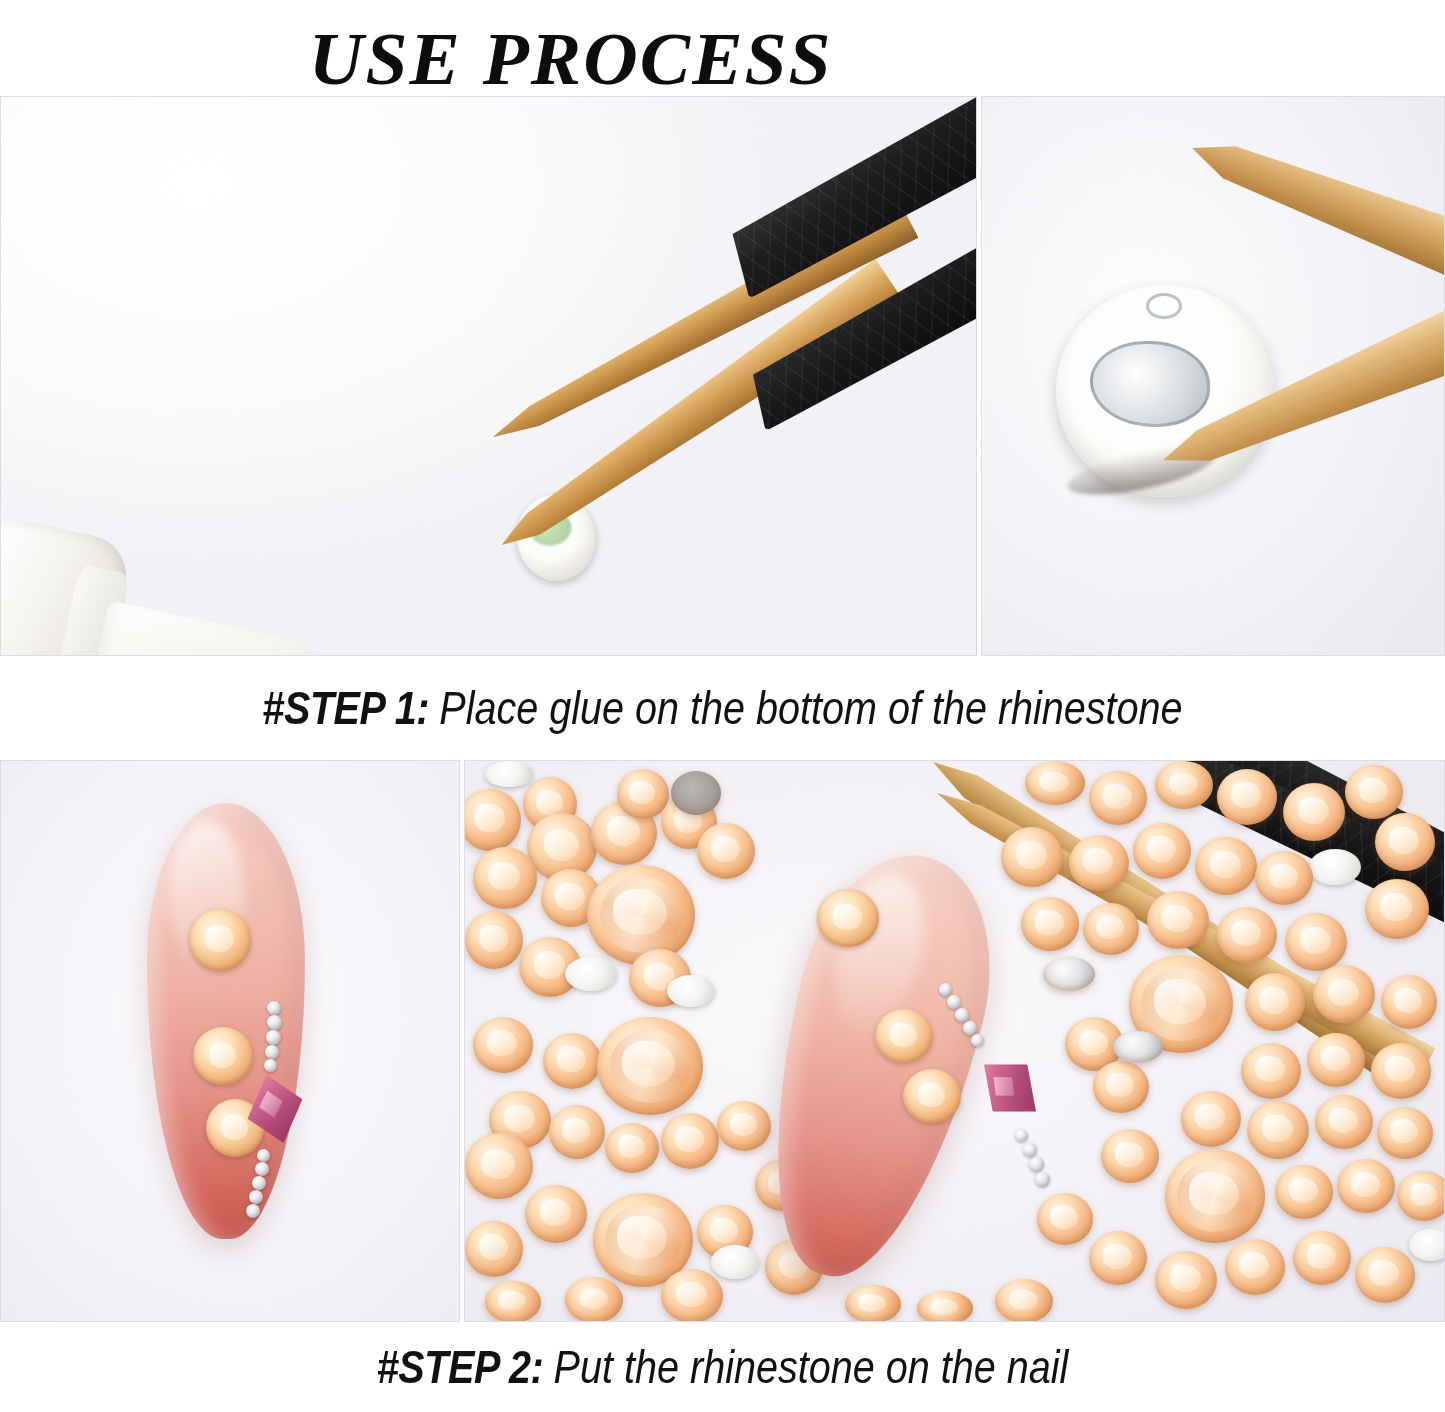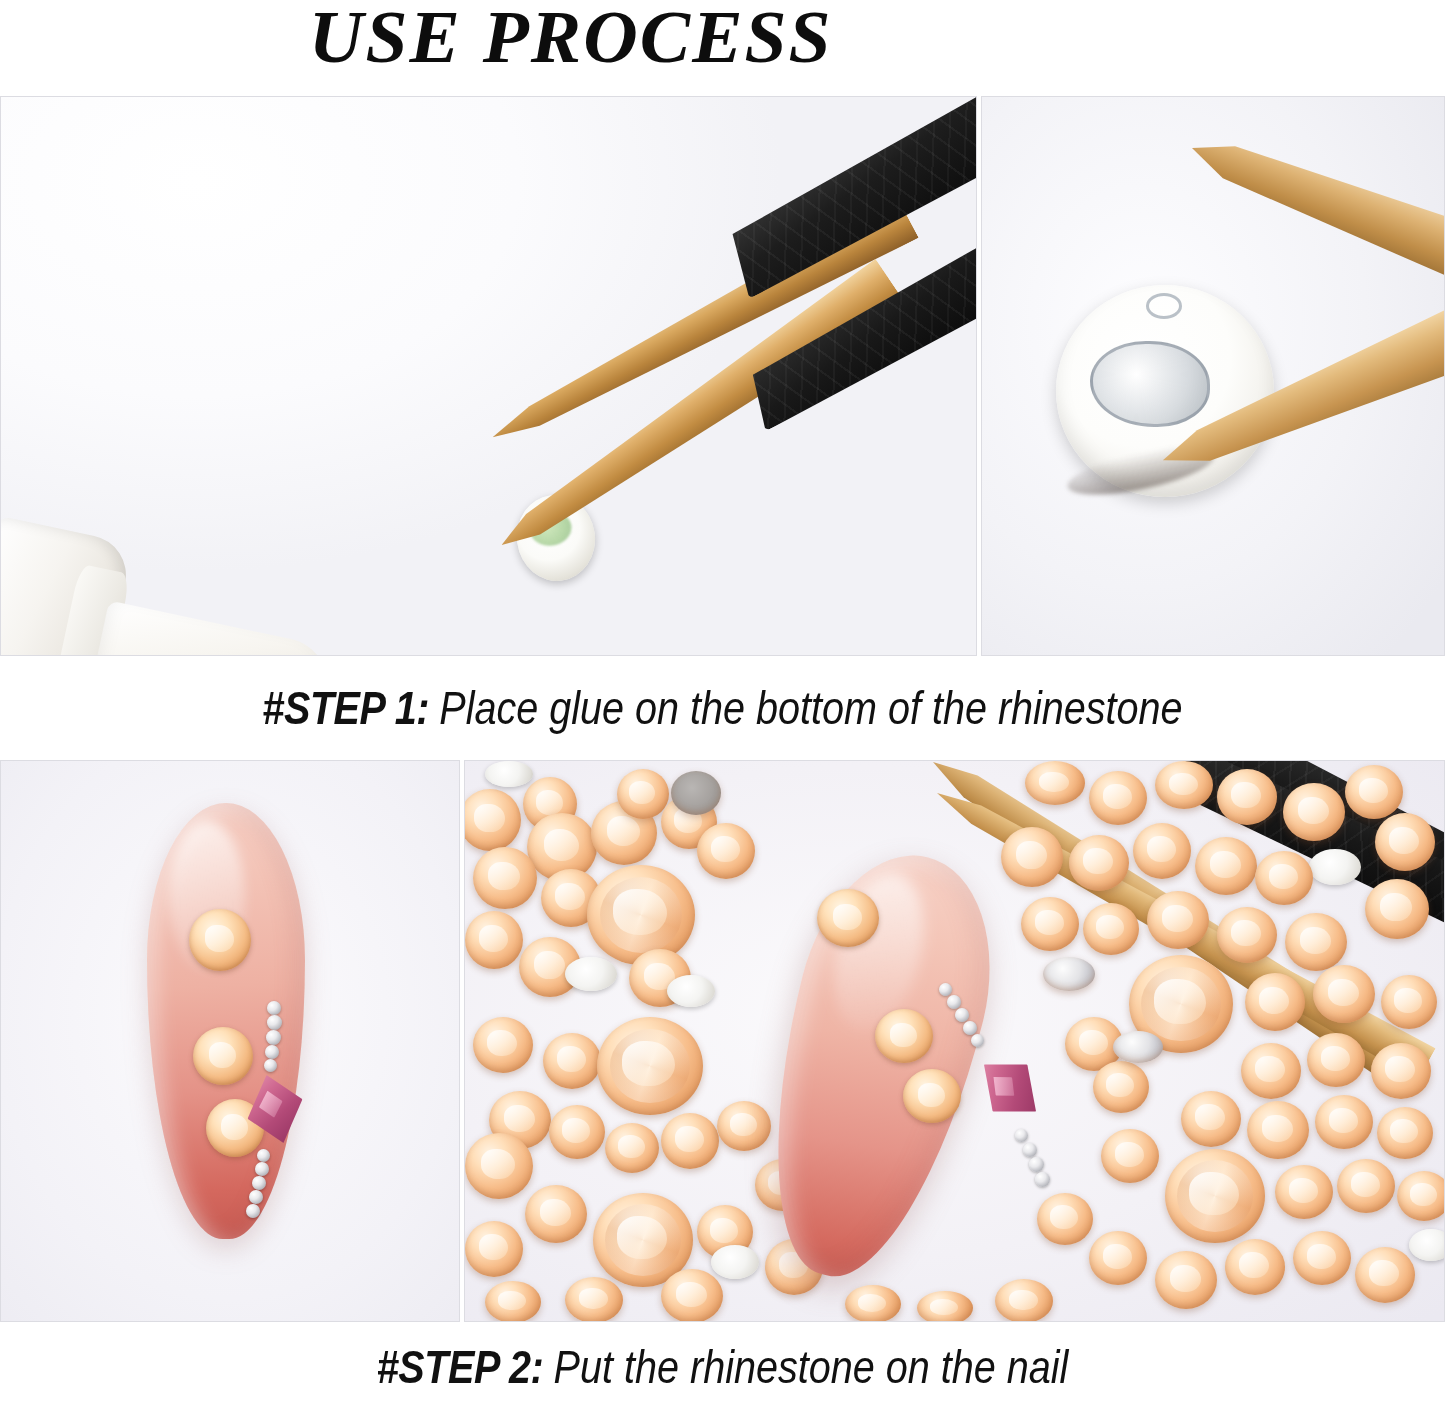--- a/index.html
+++ b/index.html
@@ -6,21 +6,21 @@
   html,body { background:#ffffff; }
   body {
     width:1445px; height:1412px;
     font-family:"Liberation Sans", sans-serif;
     overflow:hidden; position:relative;
   }
 
   
   .title-bar{
     width:1142px; height:96px;
-    display:flex; align-items:flex-start; justify-content:center;
+    display:flex; align-items:flex-end; justify-content:center;
   }
   .title-text{
     font-family:"Liberation Serif", serif;
     font-weight:bold; font-style:italic;
     font-size:74px; letter-spacing:2px;
     color:#0d0d0d; line-height:1;
     transform:scaleX(1.02);
   }
 
   

